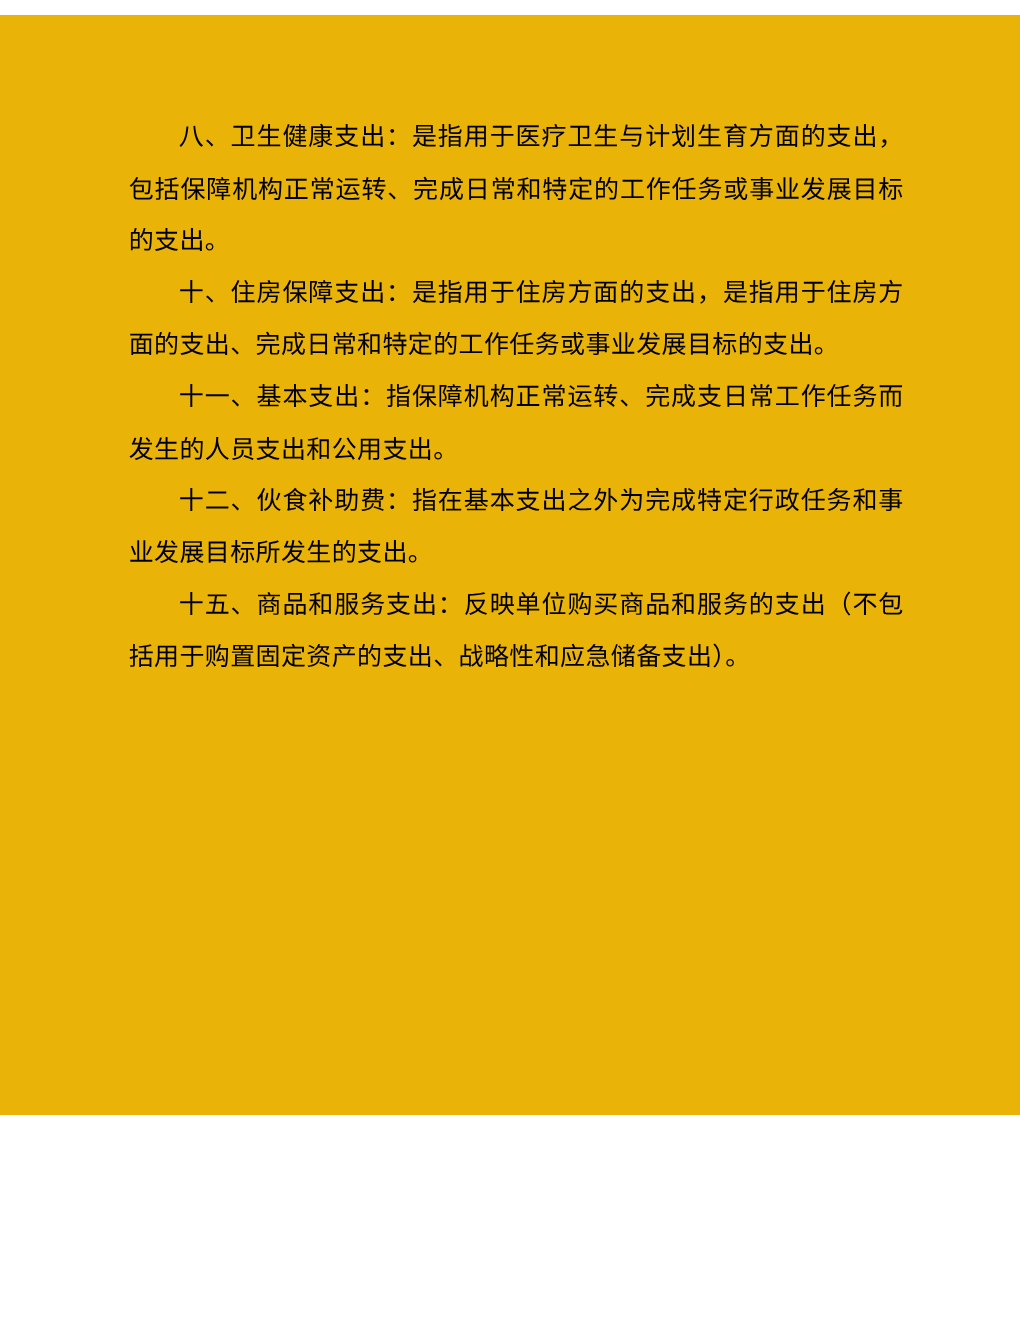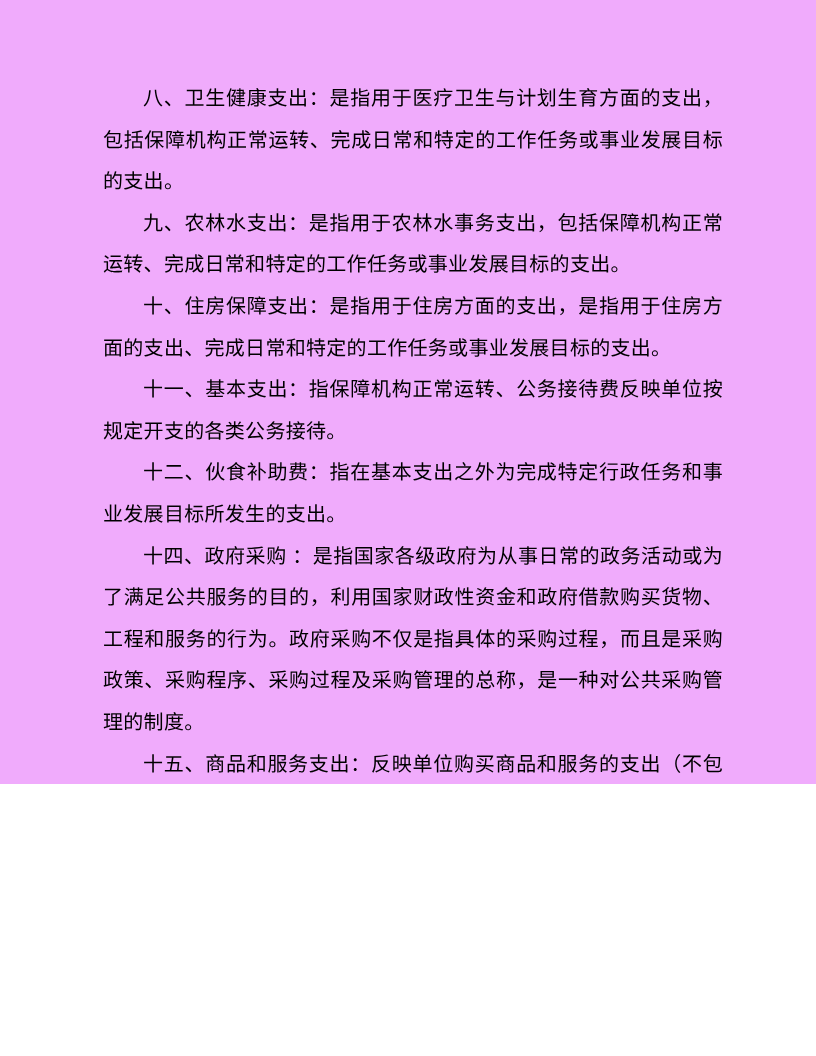--- a/index.html
+++ b/index.html
@@ -3,23 +3,23 @@
 <meta charset="utf-8">
 <style>
   html, body {
     margin: 0;
     padding: 0;
     background: #ffffff;
   }
   .doc-page {
     position: relative;
     width: 816px;
-    height: 784px;
-    margin: 0 auto;
-    background: #f0abfc;
+    height: 880px;
+    margin: 12px auto;
+    background: #eab308;
     color: #000000;
     box-sizing: border-box;
     padding: 78px 95px 0 103px;
     overflow: hidden;
     font-family: "Liberation Serif", "DejaVu Serif", serif;
   }
   .doc-body {
     width: 620px;
   }
   .doc-para {
@@ -32,20 +32,18 @@
     text-indent: 2em;
     word-break: break-all;
   }
 </style>
 </head>
 <body>
 
 <div class="doc-page">
   <div class="doc-body">
     <p class="doc-para">八、卫生健康支出：是指用于医疗卫生与计划生育方面的支出，包括保障机构正常运转、完成日常和特定的工作任务或事业发展目标的支出。</p>
-    <p class="doc-para">九、农林水支出：是指用于农林水事务支出，包括保障机构正常运转、完成日常和特定的工作任务或事业发展目标的支出。</p>
     <p class="doc-para">十、住房保障支出：是指用于住房方面的支出，是指用于住房方面的支出、完成日常和特定的工作任务或事业发展目标的支出。</p>
-    <p class="doc-para">十一、基本支出：指保障机构正常运转、公务接待费反映单位按规定开支的各类公务接待。</p>
+    <p class="doc-para">十一、基本支出：指保障机构正常运转、完成支日常工作任务而发生的人员支出和公用支出。</p>
     <p class="doc-para">十二、伙食补助费：指在基本支出之外为完成特定行政任务和事业发展目标所发生的支出。</p>
-    <p class="doc-para">十四、政府采购 ：是指国家各级政府为从事日常的政务活动或为了满足公共服务的目的，利用国家财政性资金和政府借款购买货物、工程和服务的行为。政府采购不仅是指具体的采购过程，而且是采购政策、采购程序、采购过程及采购管理的总称，是一种对公共采购管理的制度。</p>
     <p class="doc-para">十五、商品和服务支出：反映单位购买商品和服务的支出（不包括用于购置固定资产的支出、战略性和应急储备支出）。</p>
   </div>
 </div>
 
 </body></html>

